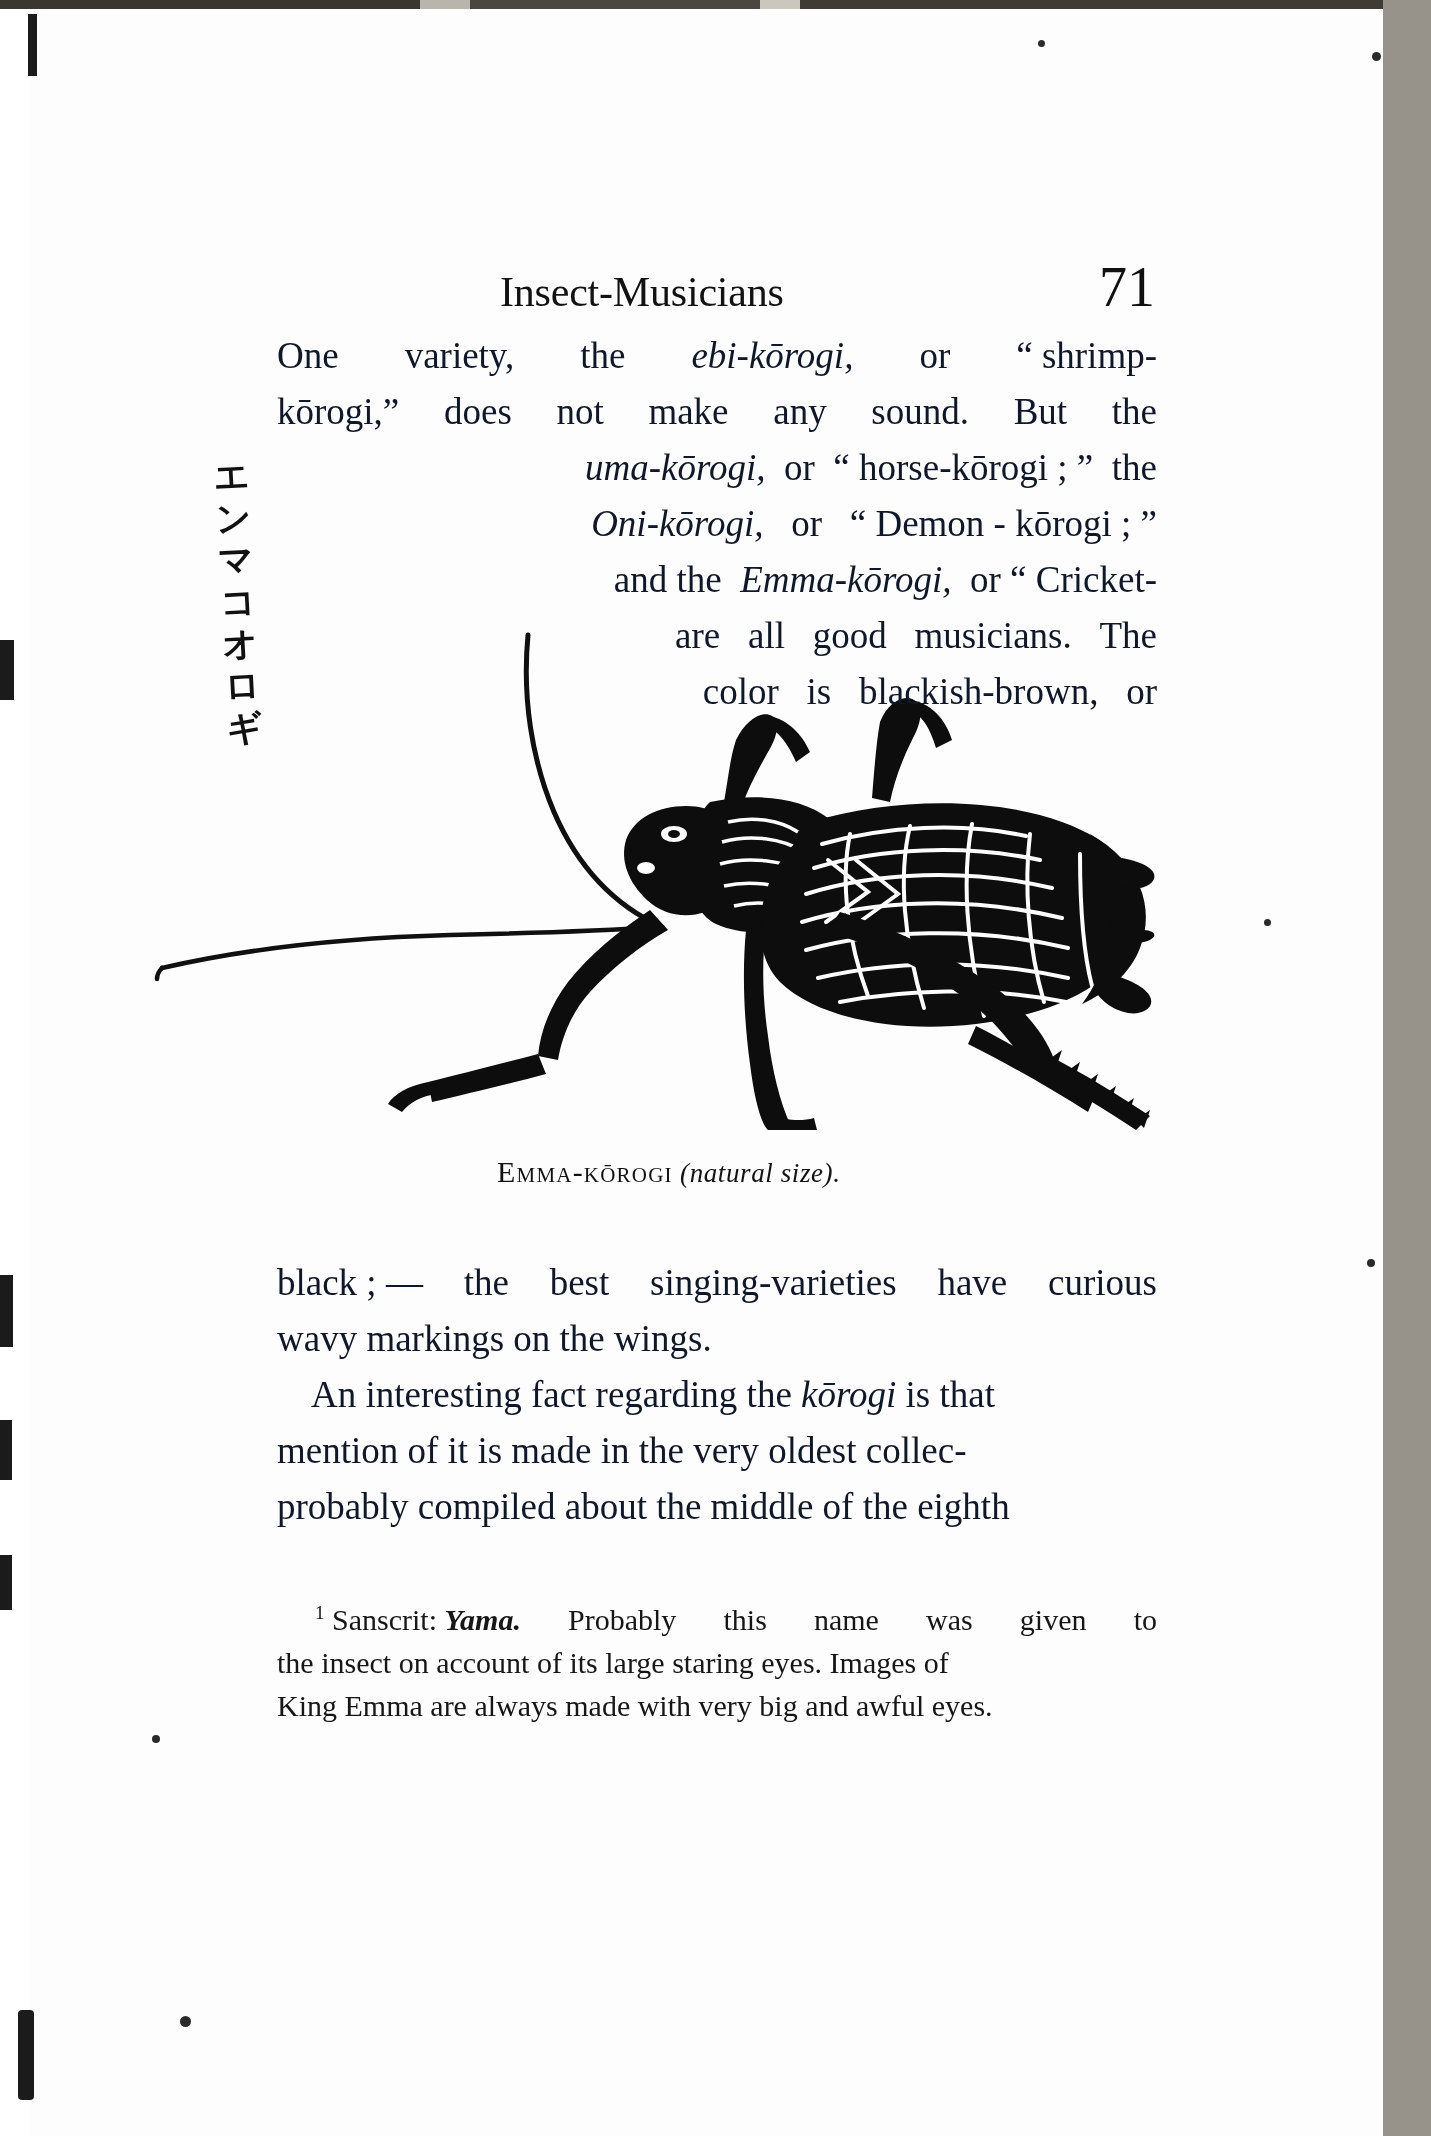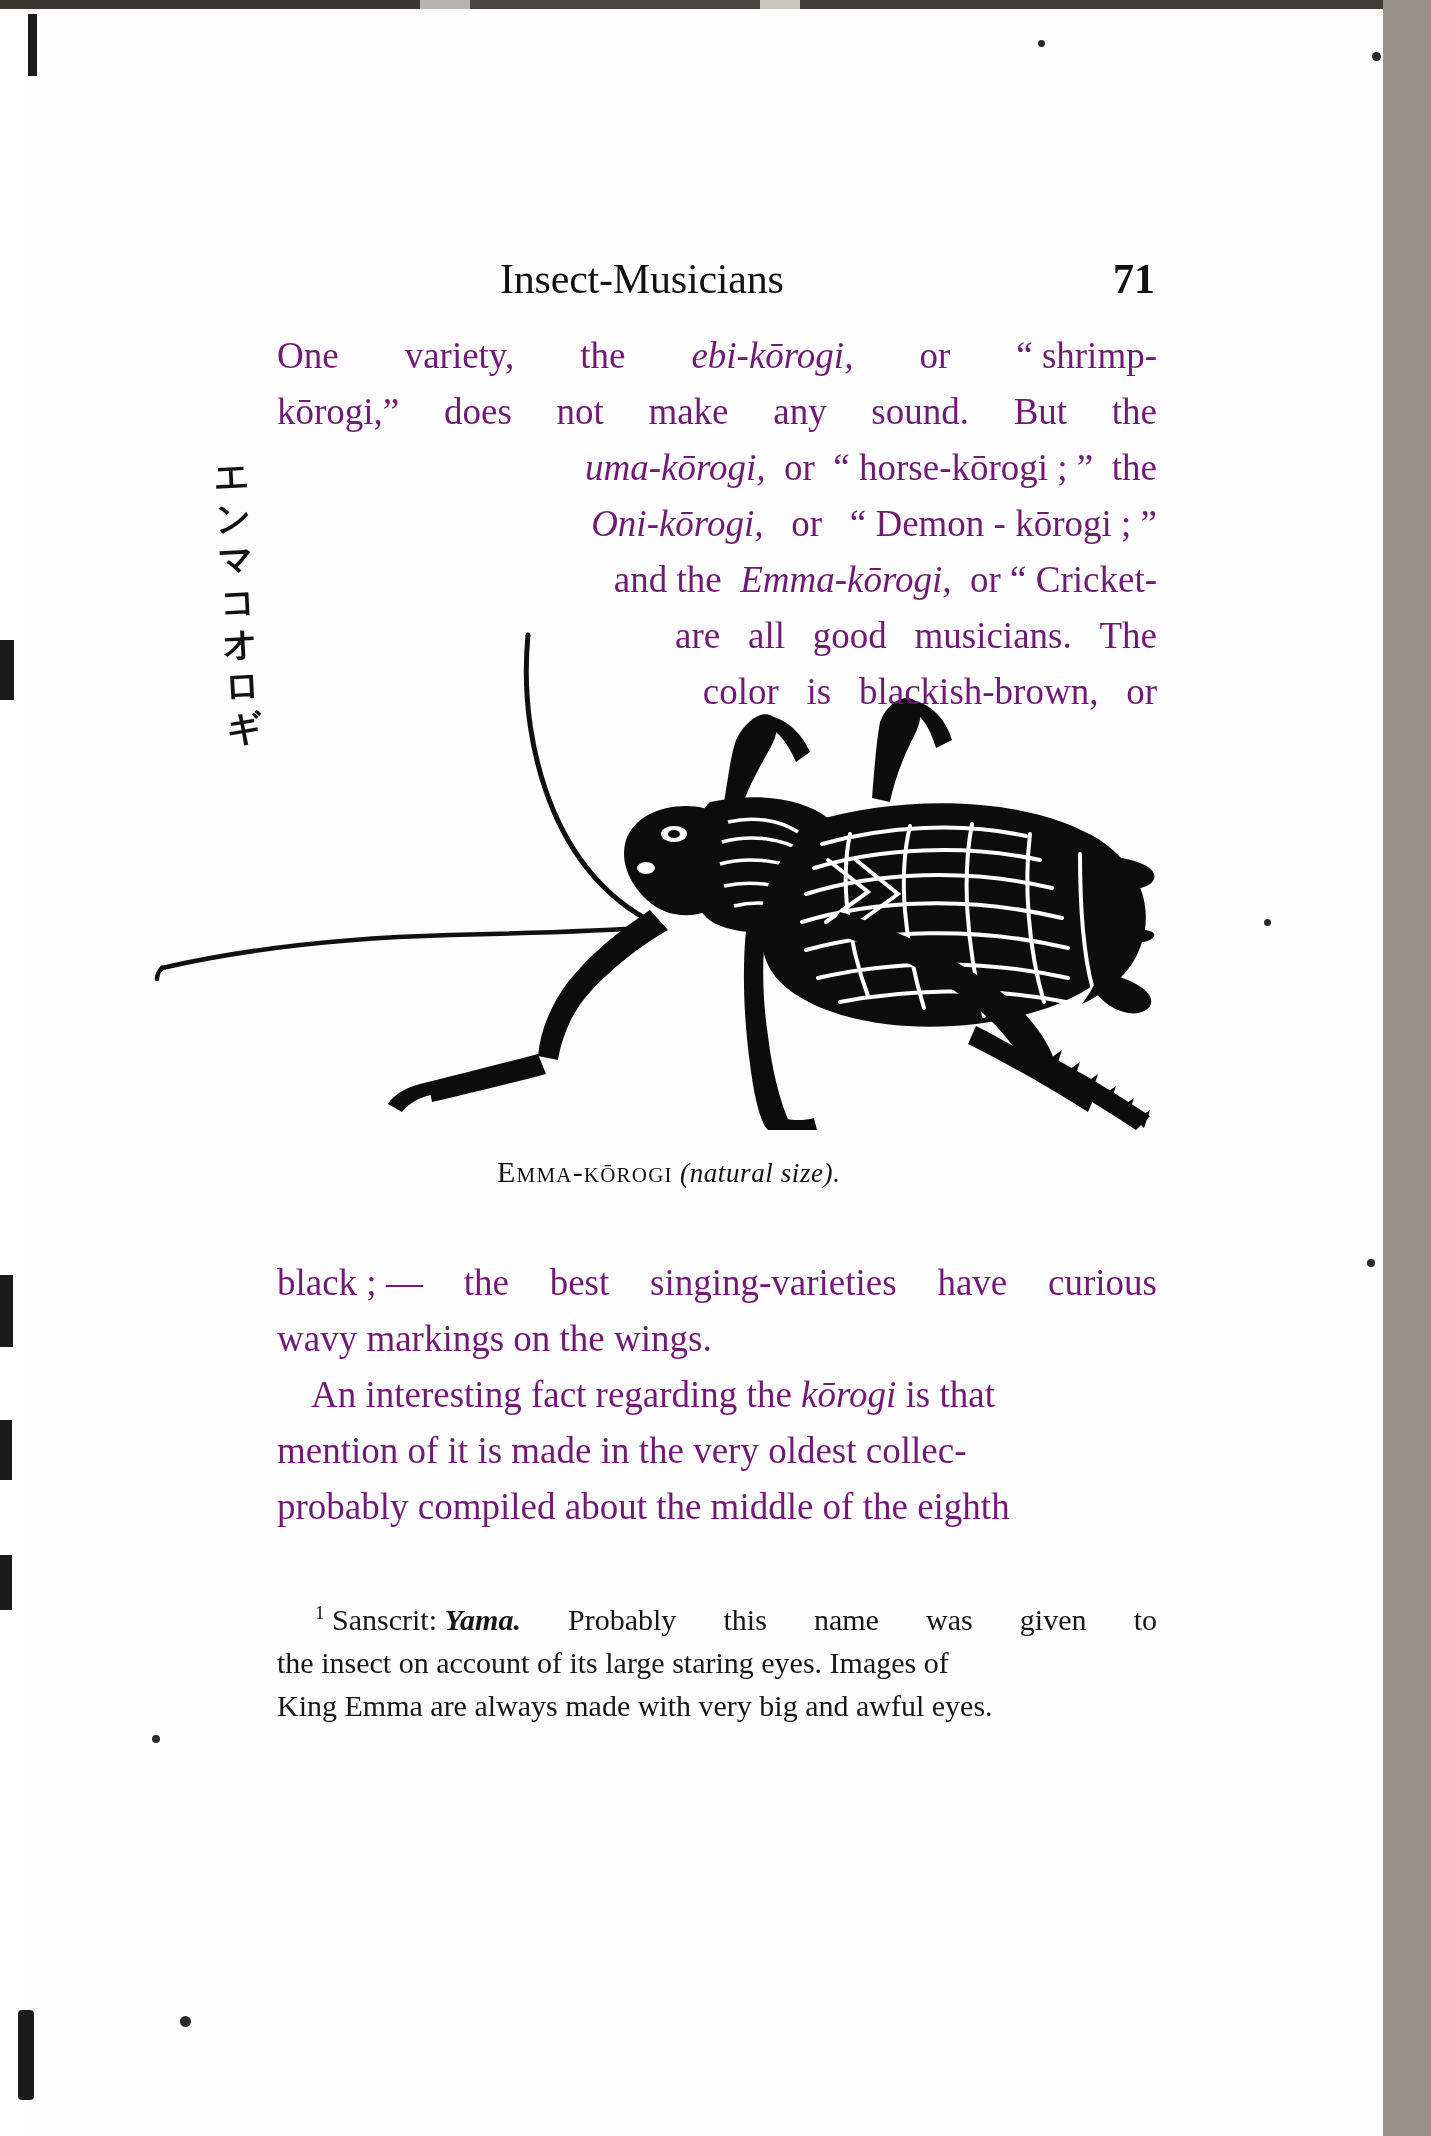--- a/index.html
+++ b/index.html
@@ -69,37 +69,37 @@
     justify-content: space-between;
   }
   .running-head .rh-title {
     font-size: 42px;
     letter-spacing: -0.2px;
     color: #121212;
     font-weight: 400;
     font-family: "Liberation Serif", serif;
   }
   .running-head .rh-folio {
-    font-size: 42px;
-    font-weight: 700;
+    font-size: 56px;
+    font-weight: 400;
     color: #101010;
     padding-right: 25px;
   }
 
   
   .textcol {
     position: absolute;
     left: 277px;
     top: 328px;
     width: 880px;
   }
   .tline {
     font-size: 37px;
     line-height: 56px;
-    color: #701a75;
+    color: #0f172a;
     white-space: nowrap;
     font-family: "Liberation Serif", serif;
   }
   .tline.just {
     display: flex;
     justify-content: space-between;
   }
   .tline.right {
     text-align: right;
   }

